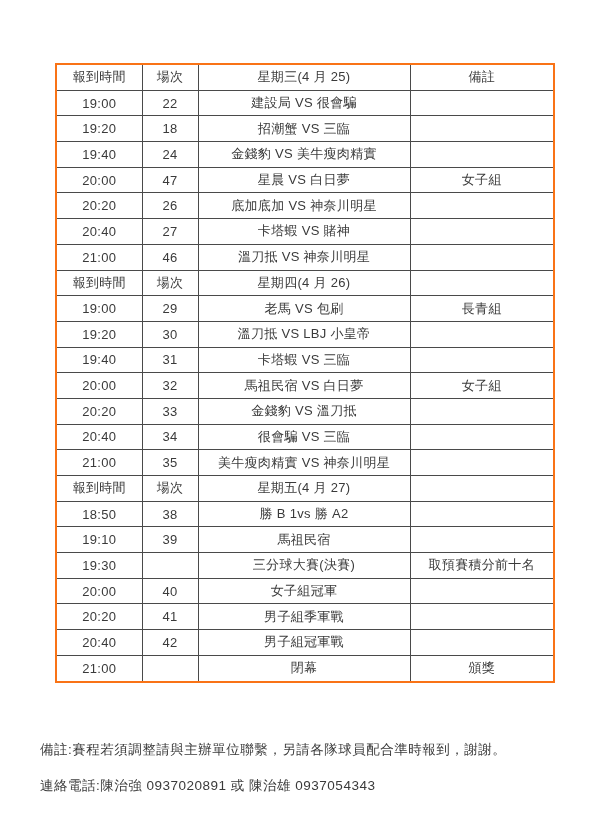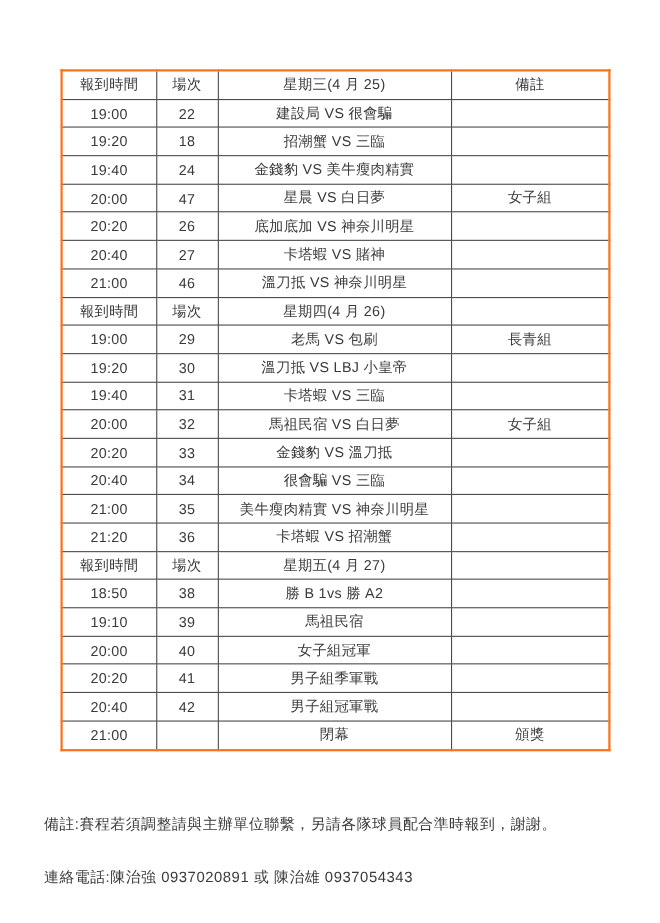--- a/index.html
+++ b/index.html
@@ -31,21 +31,21 @@
   }
   .footer-line{
     position:absolute;
     left:40px;
     font-size:13.5px;
     letter-spacing:0.5px;
     color:#3a3a3a;
     white-space:nowrap;
   }
   .footer-remark{top:741px;}
-  .footer-contact{top:777px;margin-top:12px;}
+  .footer-contact{top:777px;}
 </style>
 </head>
 <body>
 
 <table class="schedule">
   <colgroup>
     <col style="width:86px">
     <col style="width:56px">
     <col style="width:212px">
     <col style="width:144px">
@@ -141,42 +141,42 @@
         <td>很會騙 VS 三臨</td>
         <td></td>
       </tr>
       <tr>
         <td>21:00</td>
         <td>35</td>
         <td>美牛瘦肉精實 VS 神奈川明星</td>
         <td></td>
       </tr>
       <tr>
-        <td>21:20</td>
-        <td>36</td>
-        <td>卡塔蝦 VS 招潮蟹</td>
-        <td></td>
-      </tr>
-      <tr>
         <td>報到時間</td>
         <td>場次</td>
         <td>星期五(4 月 27)</td>
         <td></td>
       </tr>
       <tr>
         <td>18:50</td>
         <td>38</td>
         <td>勝 B 1vs 勝 A2</td>
         <td></td>
       </tr>
       <tr>
         <td>19:10</td>
         <td>39</td>
         <td>馬祖民宿</td>
         <td></td>
+      </tr>
+      <tr>
+        <td>19:30</td>
+        <td></td>
+        <td>三分球大賽(決賽)</td>
+        <td>取預賽積分前十名</td>
       </tr>
       <tr>
         <td>20:00</td>
         <td>40</td>
         <td>女子組冠軍</td>
         <td></td>
       </tr>
       <tr>
         <td>20:20</td>
         <td>41</td>

